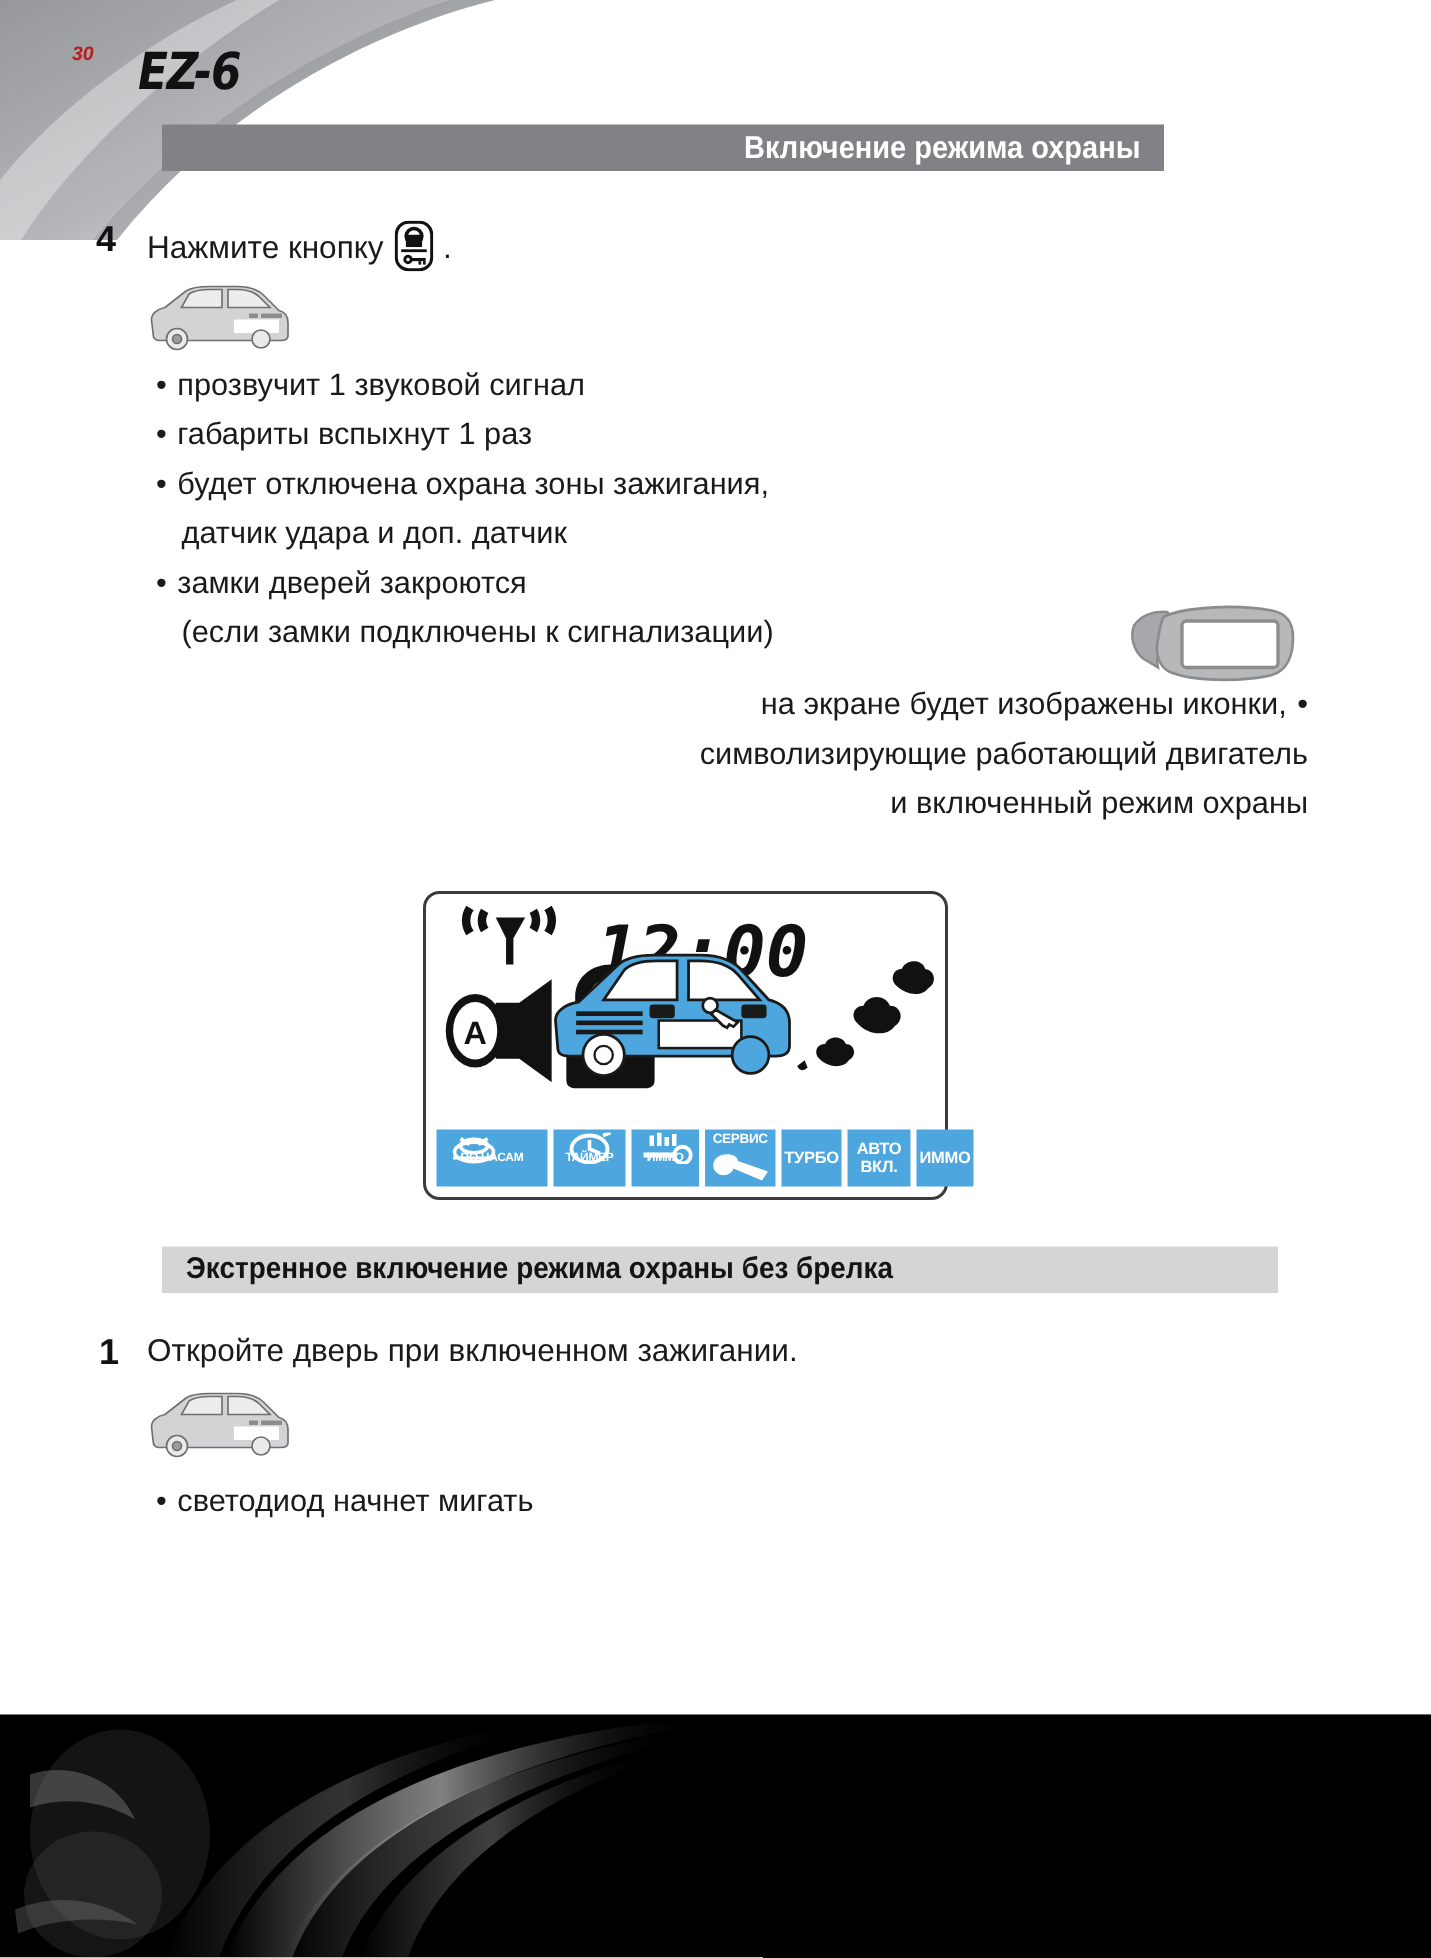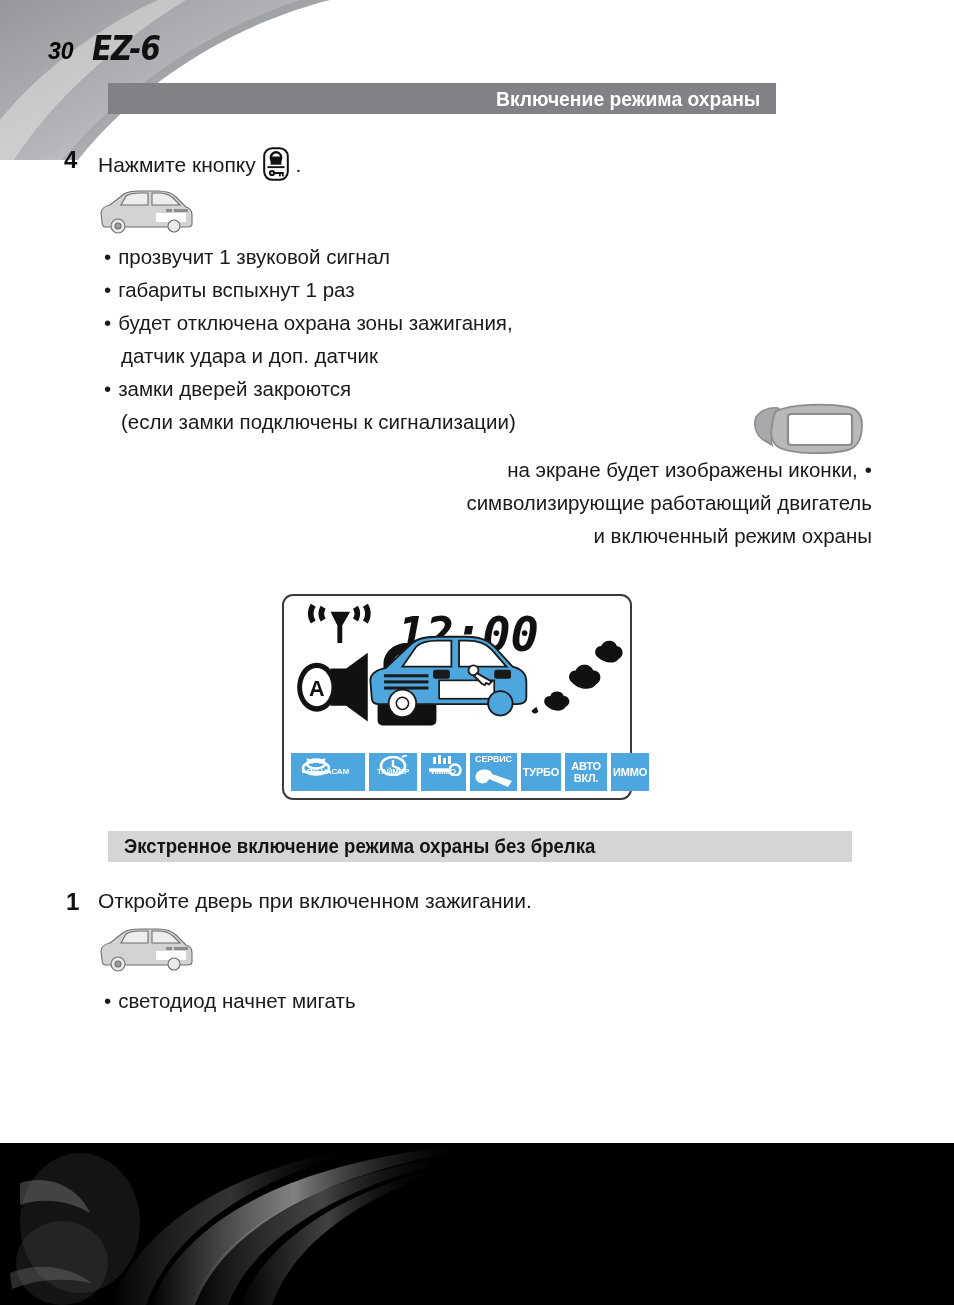--- a/index.html
+++ b/index.html
@@ -20,25 +20,25 @@
   #corner-swoosh {
     position: absolute;
     left: 0; top: 0;
     width: 420px; height: 160px;
     pointer-events: none;
   }
 
   
   #page-number {
     position: absolute;
-    left: 48px; top: 38px;
-    font-size: 23px;
+    left: 48px; top: 28px;
+    font-size: 13px;
     font-weight: bold;
     font-style: italic;
-    color: #000000;
+    color: #b91c1c;
   }
   #brand-logo {
     position: absolute;
     left: 92px; top: 28px;
     font-size: 34px;
     font-weight: bold;
     font-style: italic;
     letter-spacing: -1px;
     color: #111;
     font-family: "DejaVu Sans", sans-serif;

